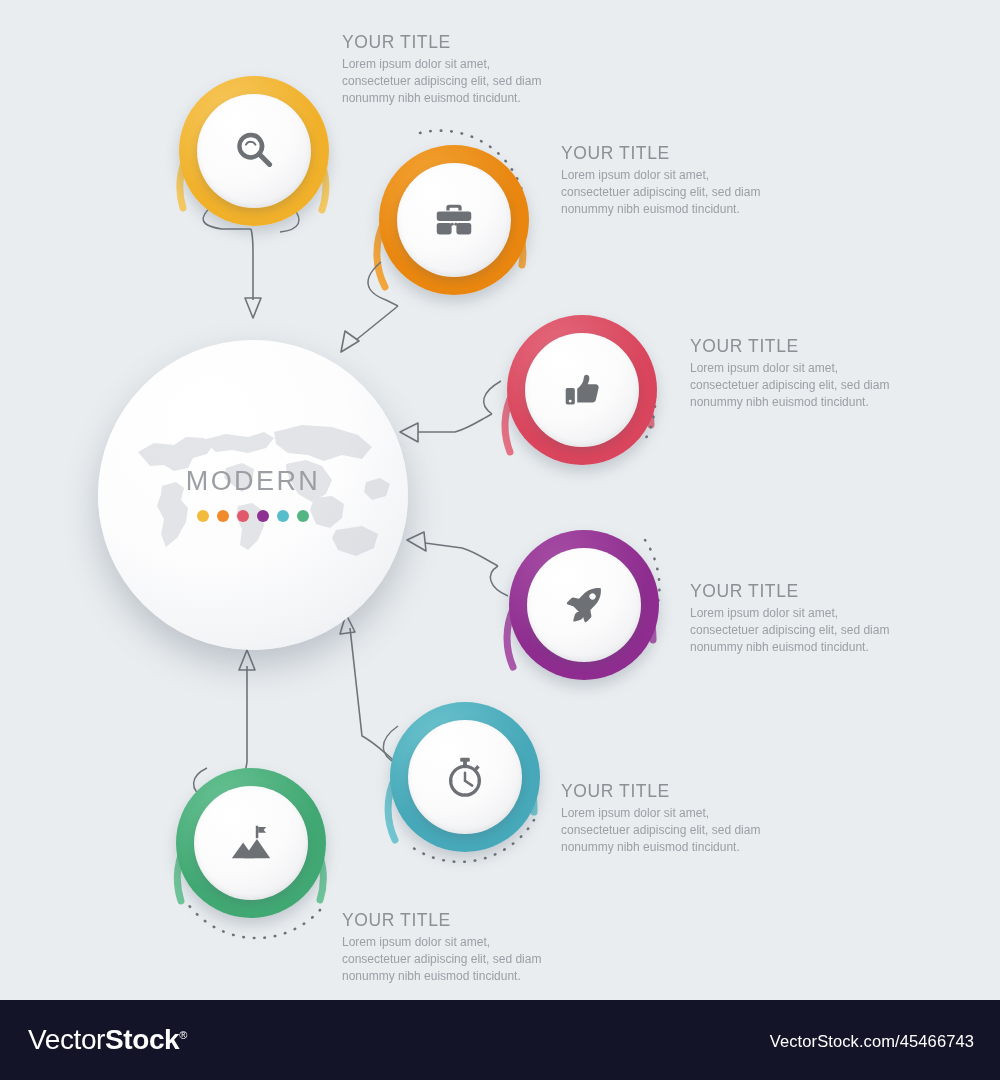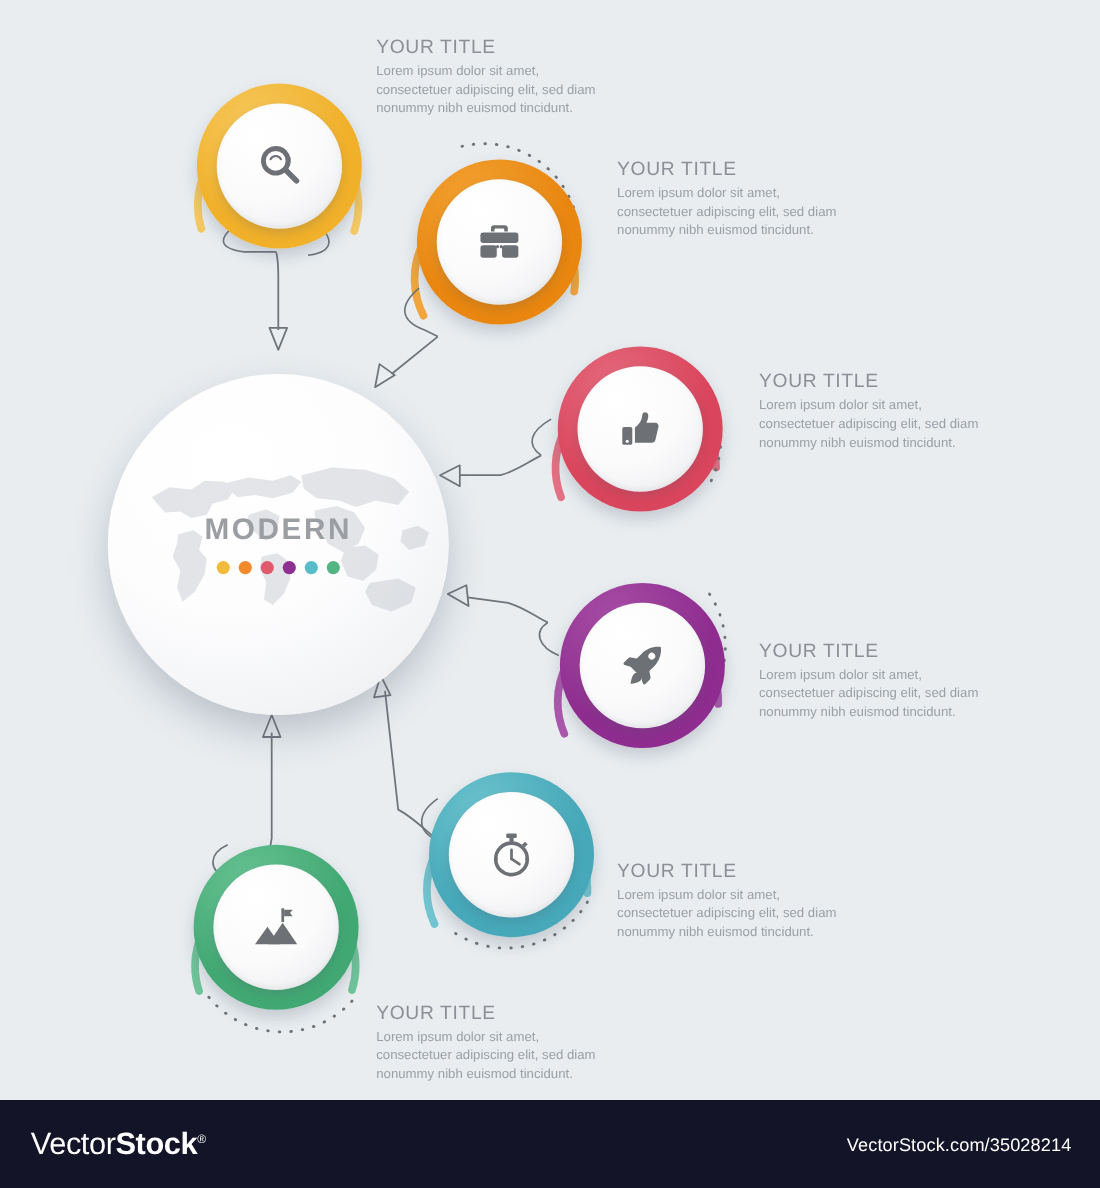--- a/index.html
+++ b/index.html
@@ -108,21 +108,21 @@
     left: 0; top: 0;
     width: 310px; height: 310px;
     display: flex;
     flex-direction: column;
     align-items: center;
     justify-content: center;
   }
   #hub .hub-line1 {
     font-size: 27px;
     letter-spacing: 2.4px;
-    font-weight: 700;
+    font-weight: 400;
     color: #9b9ea3;
     margin: 0 0 1px 0;
     line-height: 1;
   }
   #hub .hub-line2 {
     font-size: 33px;
     letter-spacing: 0.4px;
     font-weight: bold;
     color: #67696d;
     margin: 0;
@@ -374,14 +374,14 @@
   </div>
   <div class="textblock" id="tb-6">
     <div class="tb-title">YOUR TITLE</div>
     <div class="tb-body">Lorem ipsum dolor sit amet, consectetuer adipiscing elit, sed diam nonummy nibh euismod tincidunt.</div>
   </div>
 
 </div>
 
 <div id="footer" style="background: rgb(20, 20, 40); text-align: center;">
   <div class="wm-logo"><span class="wm-a">Vector</span><span class="wm-b">Stock</span><span class="wm-r">®</span></div>
-  <div class="wm-url">VectorStock.com/35028214</div>
+  <div class="wm-url">VectorStock.com/45466743</div>
 </div>
 
 </body></html>

